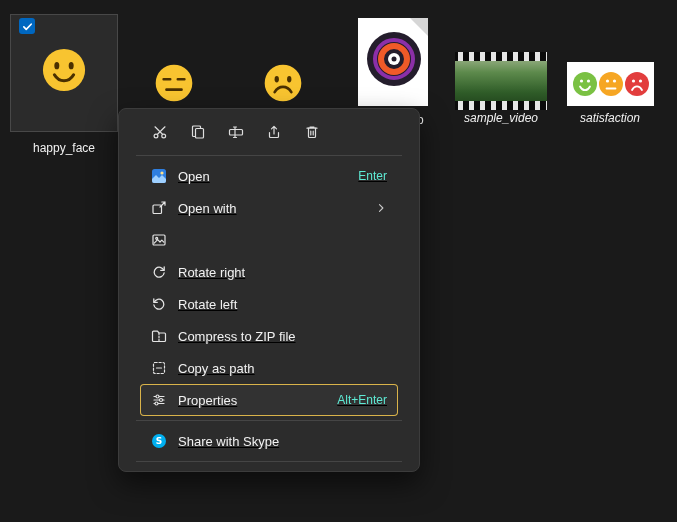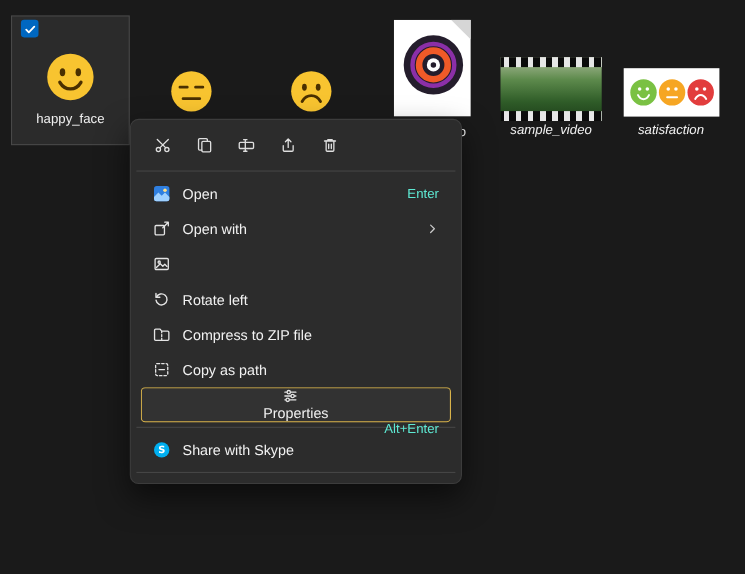--- a/index.html
+++ b/index.html
@@ -3,49 +3,49 @@
 <meta charset="utf-8">
 <style>
   * { margin:0; padding:0; box-sizing:border-box; }
   html,body { width:677px; height:522px; background:#1a1a1a; overflow:hidden;
               font-family:"Liberation Sans","DejaVu Sans",sans-serif; }
   .stage { position:relative; width:677px; height:522px; }
 
   
   .tile-selected { position:absolute; left:10px; top:14px; width:108px; height:118px;
     background:rgba(255,255,255,.08); border:1px solid rgba(255,255,255,.14);
-    display:flex; flex-direction:column; align-items:center; cursor:pointer; }
+    display:flex; flex-direction:column; align-items:center; cursor:pointer;gap:40px; }
   .checkbox { position:absolute; left:8px; top:3px; width:16px; height:16px;
     background:#0067c0; border-radius:3px; display:flex; align-items:center; justify-content:center; }
   .tile-selected .smiley { margin-top:32px; display:block; }
   .tile-label { font-size:12px; color:#f1f1f1; text-align:center; white-space:nowrap; }
   .tile-selected .tile-label { margin-top:8px; }
   .abs-label { position:absolute;font-style:italic; }
   .thumb-smiley { position:absolute; cursor:pointer; line-height:0; }
   .tile-photo { position:absolute; left:358px; top:18px; width:70px; height:88px; cursor:pointer; line-height:0; }
   .partial-label { position:absolute; left:59px; top:95px; font-size:12px; color:#f1f1f1; line-height:normal; }
   .tile-video { position:absolute; left:455px; top:52px; width:92px; height:58px; cursor:pointer;
     background:linear-gradient(180deg,#aebd9b 0%,#5d8a4c 35%,#2f5c28 70%,#1d3d19 100%); }
   .film { position:absolute; left:0; right:0; height:9px;
     background:repeating-linear-gradient(90deg,#0b0b0b 0 3px,#e6e6e6 3px 8px,#0b0b0b 8px 11px); }
   .film.top { top:0; } .film.bottom { bottom:0; }
   .tile-sat { position:absolute; left:567px; top:62px; width:87px; height:44px; background:#ffffff;
     display:flex; align-items:center; justify-content:center; cursor:pointer; }
 
   
   .context-menu { position:absolute; left:118px; top:108px; width:302px; z-index:10;
     background:#2c2c2c; border:1px solid #3c3c3c; border-radius:8px;
-    box-shadow:0 12px 28px rgba(0,0,0,.55); padding:4px 4px 5px; }
+    box-shadow:0 12px 28px rgba(0,0,0,.55); padding:4px 16px 5px;text-decoration:underline; }
   .quick-row { display:flex; align-items:center; height:38px; padding:0 6px; }
   .qa { width:38px; height:32px; background:none; border:none; border-radius:4px;
     display:flex; align-items:center; justify-content:center; cursor:pointer; }
   .menu-sep { height:1px; background:#454545; margin:4px 1px; }
   .menu-item { display:flex; align-items:center; height:32px; margin:0 5px; padding:0 11px;
     border-radius:4px; color:#f2f2f2; font-size:13px; cursor:pointer; }
-  .menu-item.focused { box-shadow:inset 0 0 0 1px #d9b34a; background:rgba(255,255,255,.03);flex-direction:column; }
+  .menu-item.focused { box-shadow:inset 0 0 0 1px #d9b34a; background:rgba(255,255,255,.03); }
   .mi-icon { width:17px; height:16px; margin-right:10px; display:flex; align-items:center; line-height:0; }
   .mi-label { white-space:nowrap; }
   .mi-right { margin-left:auto; color:#5eead4; font-size:12px; white-space:nowrap; }
   .mi-chevron { margin-left:auto; display:flex; line-height:0; }
 </style>
 </head>
 <body>
 
 <div class="stage">
 
@@ -204,20 +204,30 @@
       <span class="mi-icon">
         <svg width="16" height="16" viewBox="0 0 16 16" fill="none" stroke="#e4e4e4" stroke-width="1.2" stroke-linecap="round" stroke-linejoin="round">
           <rect x="2" y="3" width="12" height="10" rx="1"></rect>
             <circle cx="5.7" cy="6.3" r="1"></circle>
             <path d="M3.2 11.2L6.7 7.7l2.3 2.3 1.8-1.8 2 2"></path>
         </svg>
       </span>
       <span class="mi-right"></span>
     </div>
 
+    <div class="menu-item">
+      <span class="mi-icon">
+        <svg width="16" height="16" viewBox="0 0 16 16" fill="none" stroke="#e4e4e4" stroke-width="1.3" stroke-linecap="round" stroke-linejoin="round">
+          <path d="M12.8 6.3A5 5 0 1 0 13.1 9"></path>
+            <path d="M13.2 2.8v3.5H9.7"></path>
+        </svg>
+      </span>
+      <span class="mi-label">Rotate right</span>
+      <span class="mi-right"></span>
+    </div>
 
     <div class="menu-item">
       <span class="mi-icon">
         <svg width="16" height="16" viewBox="0 0 16 16" fill="none" stroke="#e4e4e4" stroke-width="1.3" stroke-linecap="round" stroke-linejoin="round">
           <path d="M3.2 6.3A5 5 0 1 1 2.9 9"></path>
             <path d="M2.8 2.8v3.5h3.5"></path>
         </svg>
       </span>
       <span class="mi-label">Rotate left</span>
       <span class="mi-right"></span>

